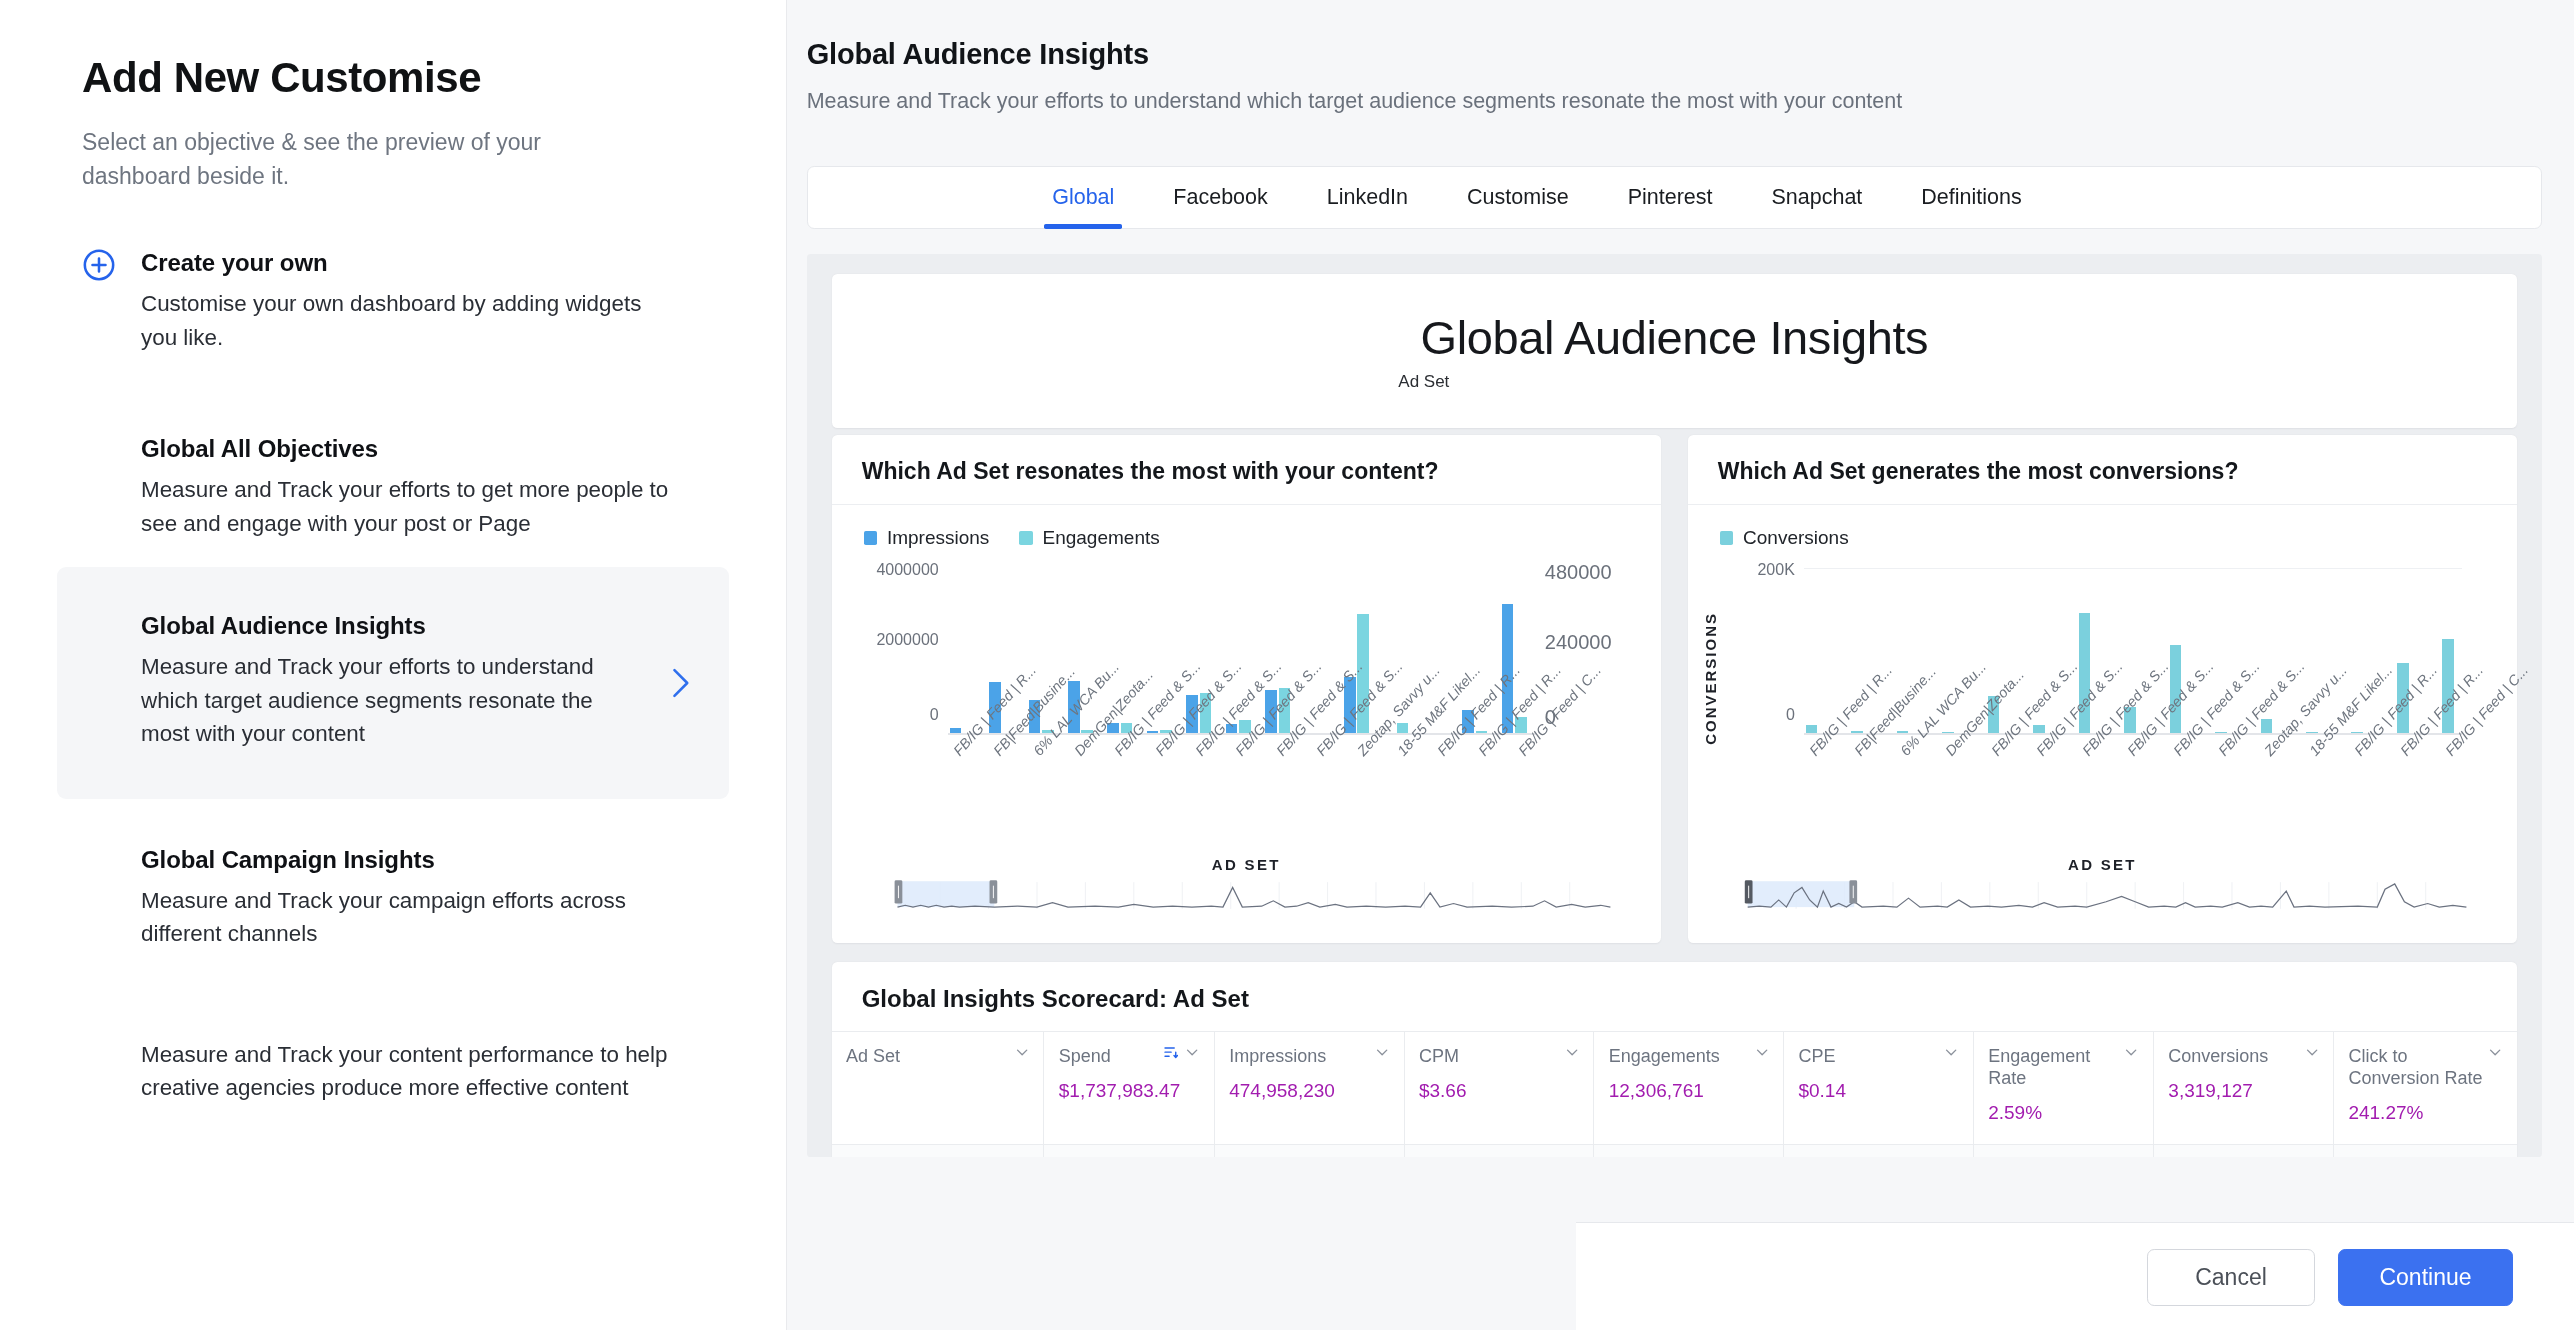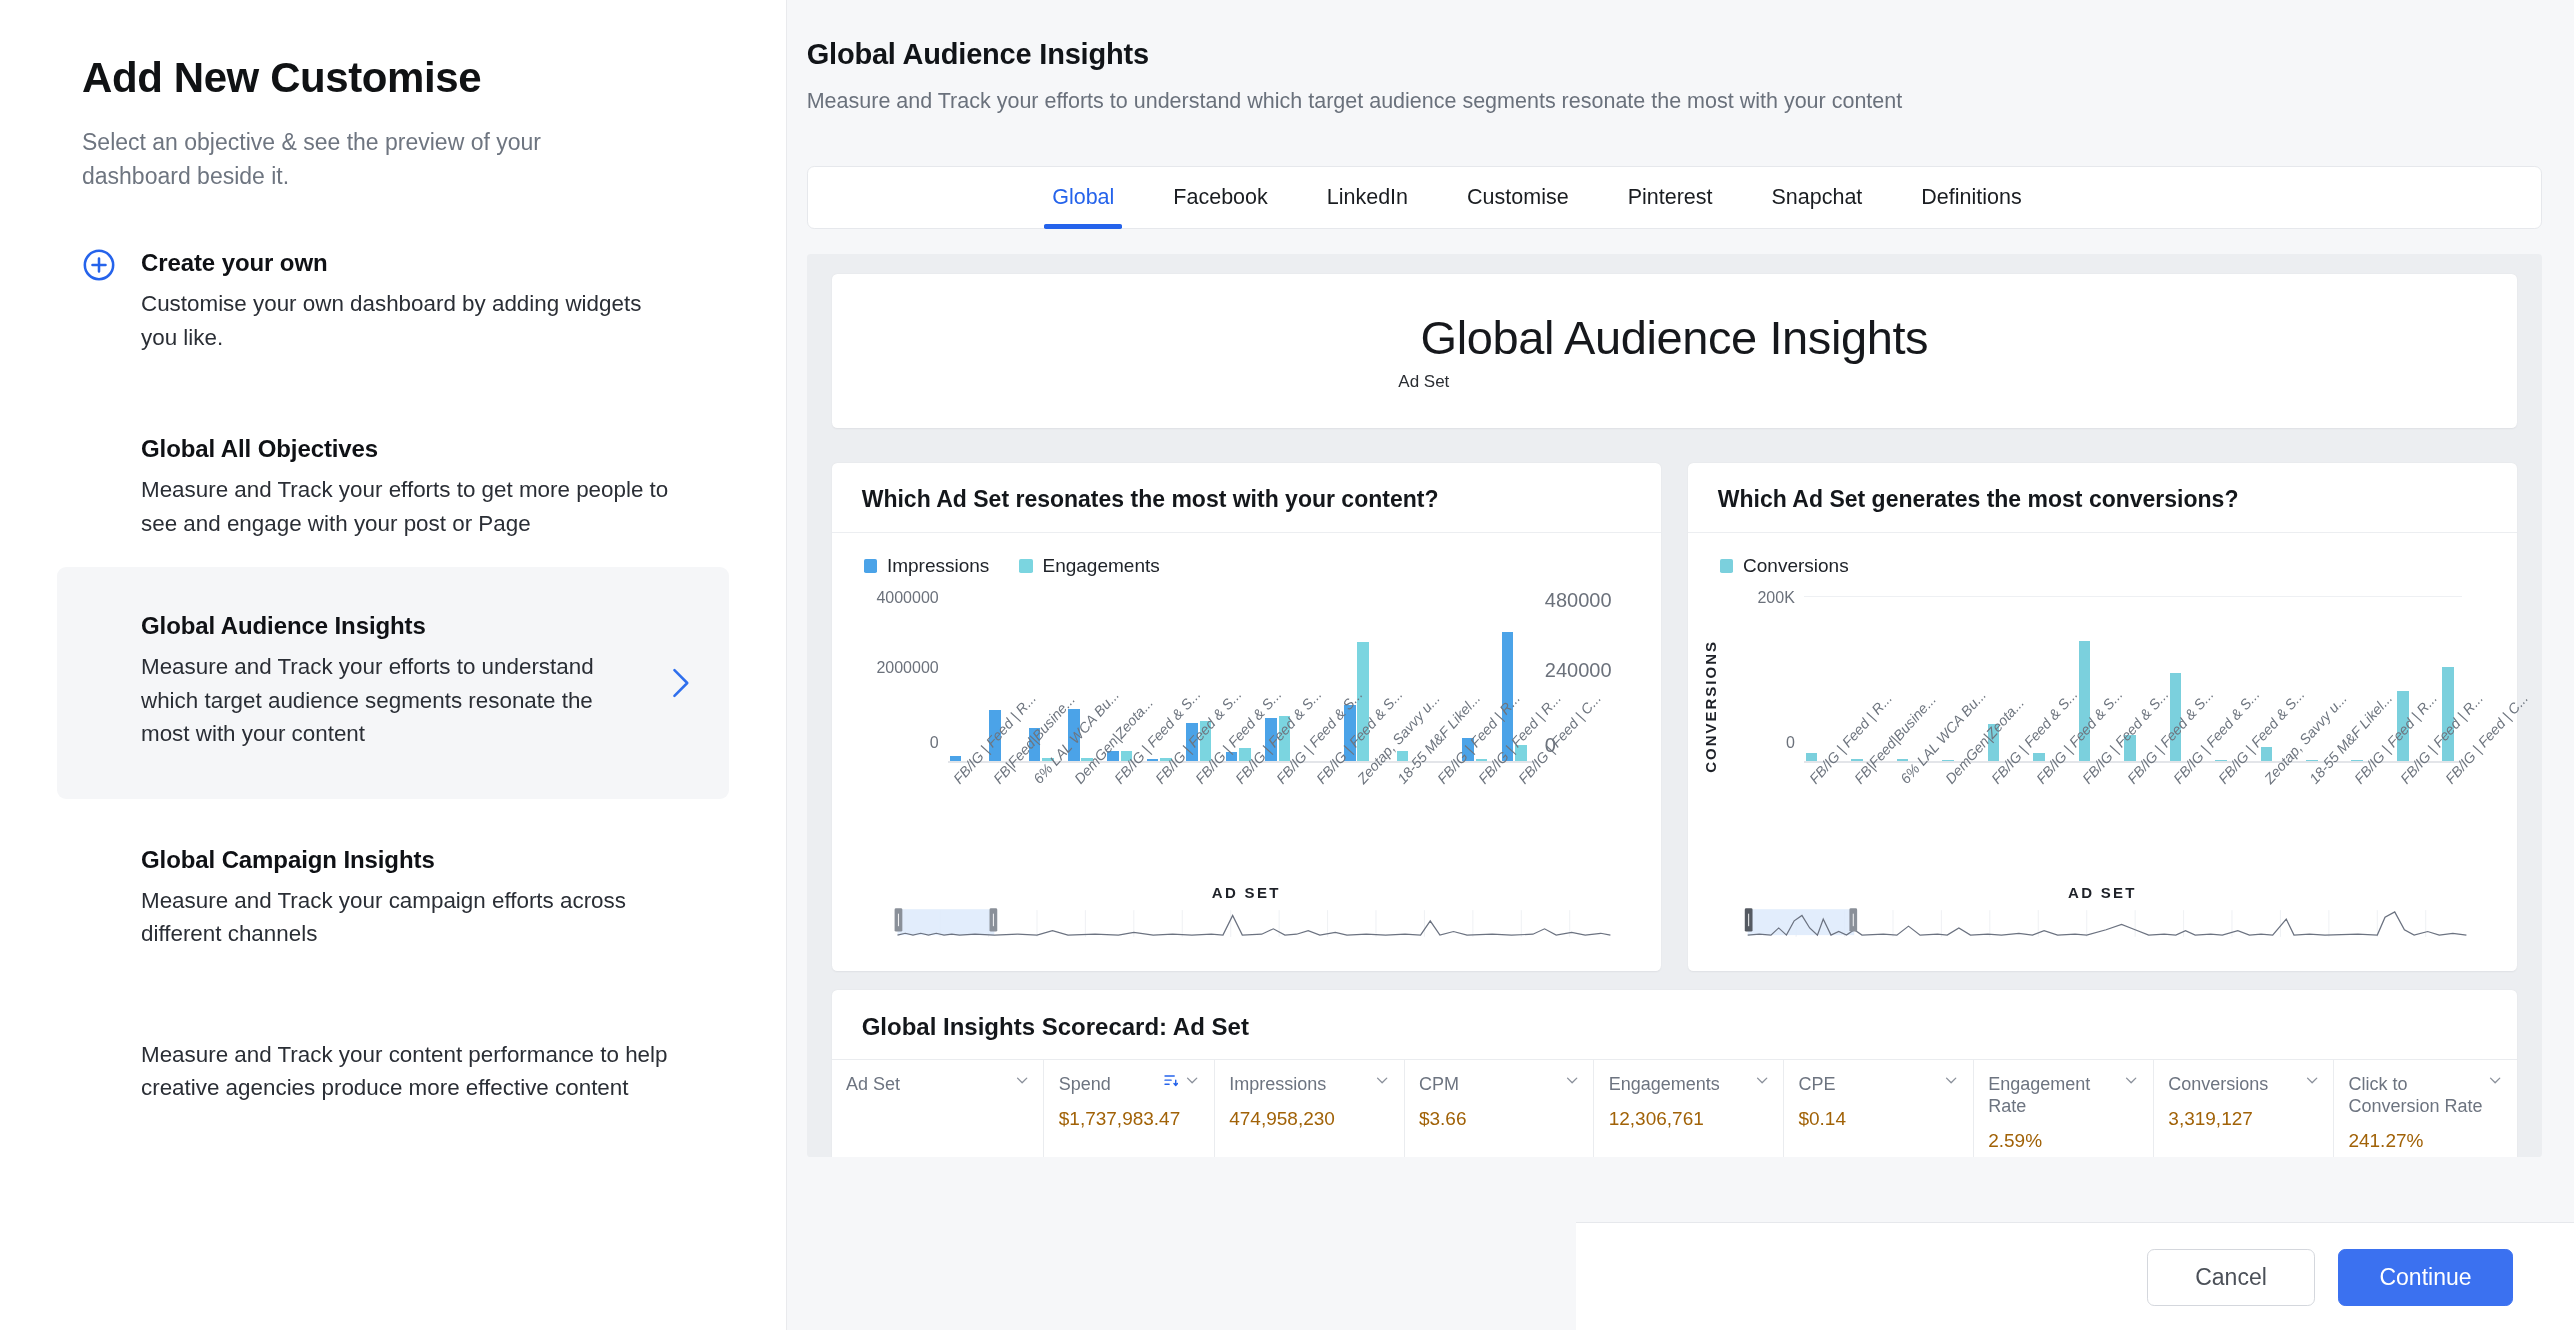--- a/index.html
+++ b/index.html
@@ -100,21 +100,21 @@
     box-shadow: 0 0.9px 1.8px rgba(16,24,40,0.06);
   }
 
   .title-card {
     height: 154px; display: flex; flex-direction: column;
     align-items: center; justify-content: center;
   }
   .dash-title { font-size: 47px; font-weight: 300; color: #16181c; letter-spacing: -0.4px; }
   .dash-sub { font-size: 17px; color: #2b2e33; margin-top: 7.2px; align-self: center; margin-left: -501px; }
 
-  .charts-row { display: flex; gap: 27px; margin-top: 35px; }
+  .charts-row { display: flex; gap: 27px; margin-top: 7px; }
   .chart-card { flex: 1; height: 508px; position: relative; }
   .chart-head {
     padding: 23px 30px 19.7px 30px;
     border-bottom: 0.9px solid #eceef1;
     font-size: 23px; font-weight: 700; color: #14171b;
   }
   .chart-body { position: relative; height: 429px; }
   .legend { display: flex; gap: 30px; padding: 21.5px 0 0 32px; }
   .legend-item { display: flex; align-items: center; gap: 9.8px; font-size: 19px; color: #20242a; }
   .swatch { width: 13.4px; height: 13.4px; border-radius: 1.8px; display: inline-block; }
@@ -156,21 +156,21 @@
   .tbl th {
     border-top: 0.9px solid #eaecef; border-left: 0.9px solid #eaecef;
     vertical-align: top; text-align: left;
     padding: 12.5px 14.3px 19.7px 14.3px; font-weight: 400;
     height: 104px;
   }
   .tbl th:first-child { border-left: none; }
   .th-row { display: flex; align-items: flex-start; justify-content: space-between; gap: 5.4px; }
   .th-name { font-size: 18px; color: #6d7480; line-height: 1.25; }
   .th-icons { display: flex; align-items: center; gap: 7.2px; flex: none; }
-  .th-total { font-size: 19px; color: #a16207; margin-top: 12.5px; }
+  .th-total { font-size: 19px; color: #a21caf; margin-top: 12.5px; }
   .tbl td {
     border-top: 0.9px solid #eaecef; border-left: 0.9px solid #eaecef;
     padding: 16px 14.3px; font-size: 19px; color: #15181d; background: #fafbfc;
   }
   .tbl td:first-child { border-left: none; }
 
   
   .footer {
     position: absolute; left: 789px; right: 0; bottom: 0; height: 109px;
     background: #ffffff; border-top: 0.9px solid #e6e8ec;

